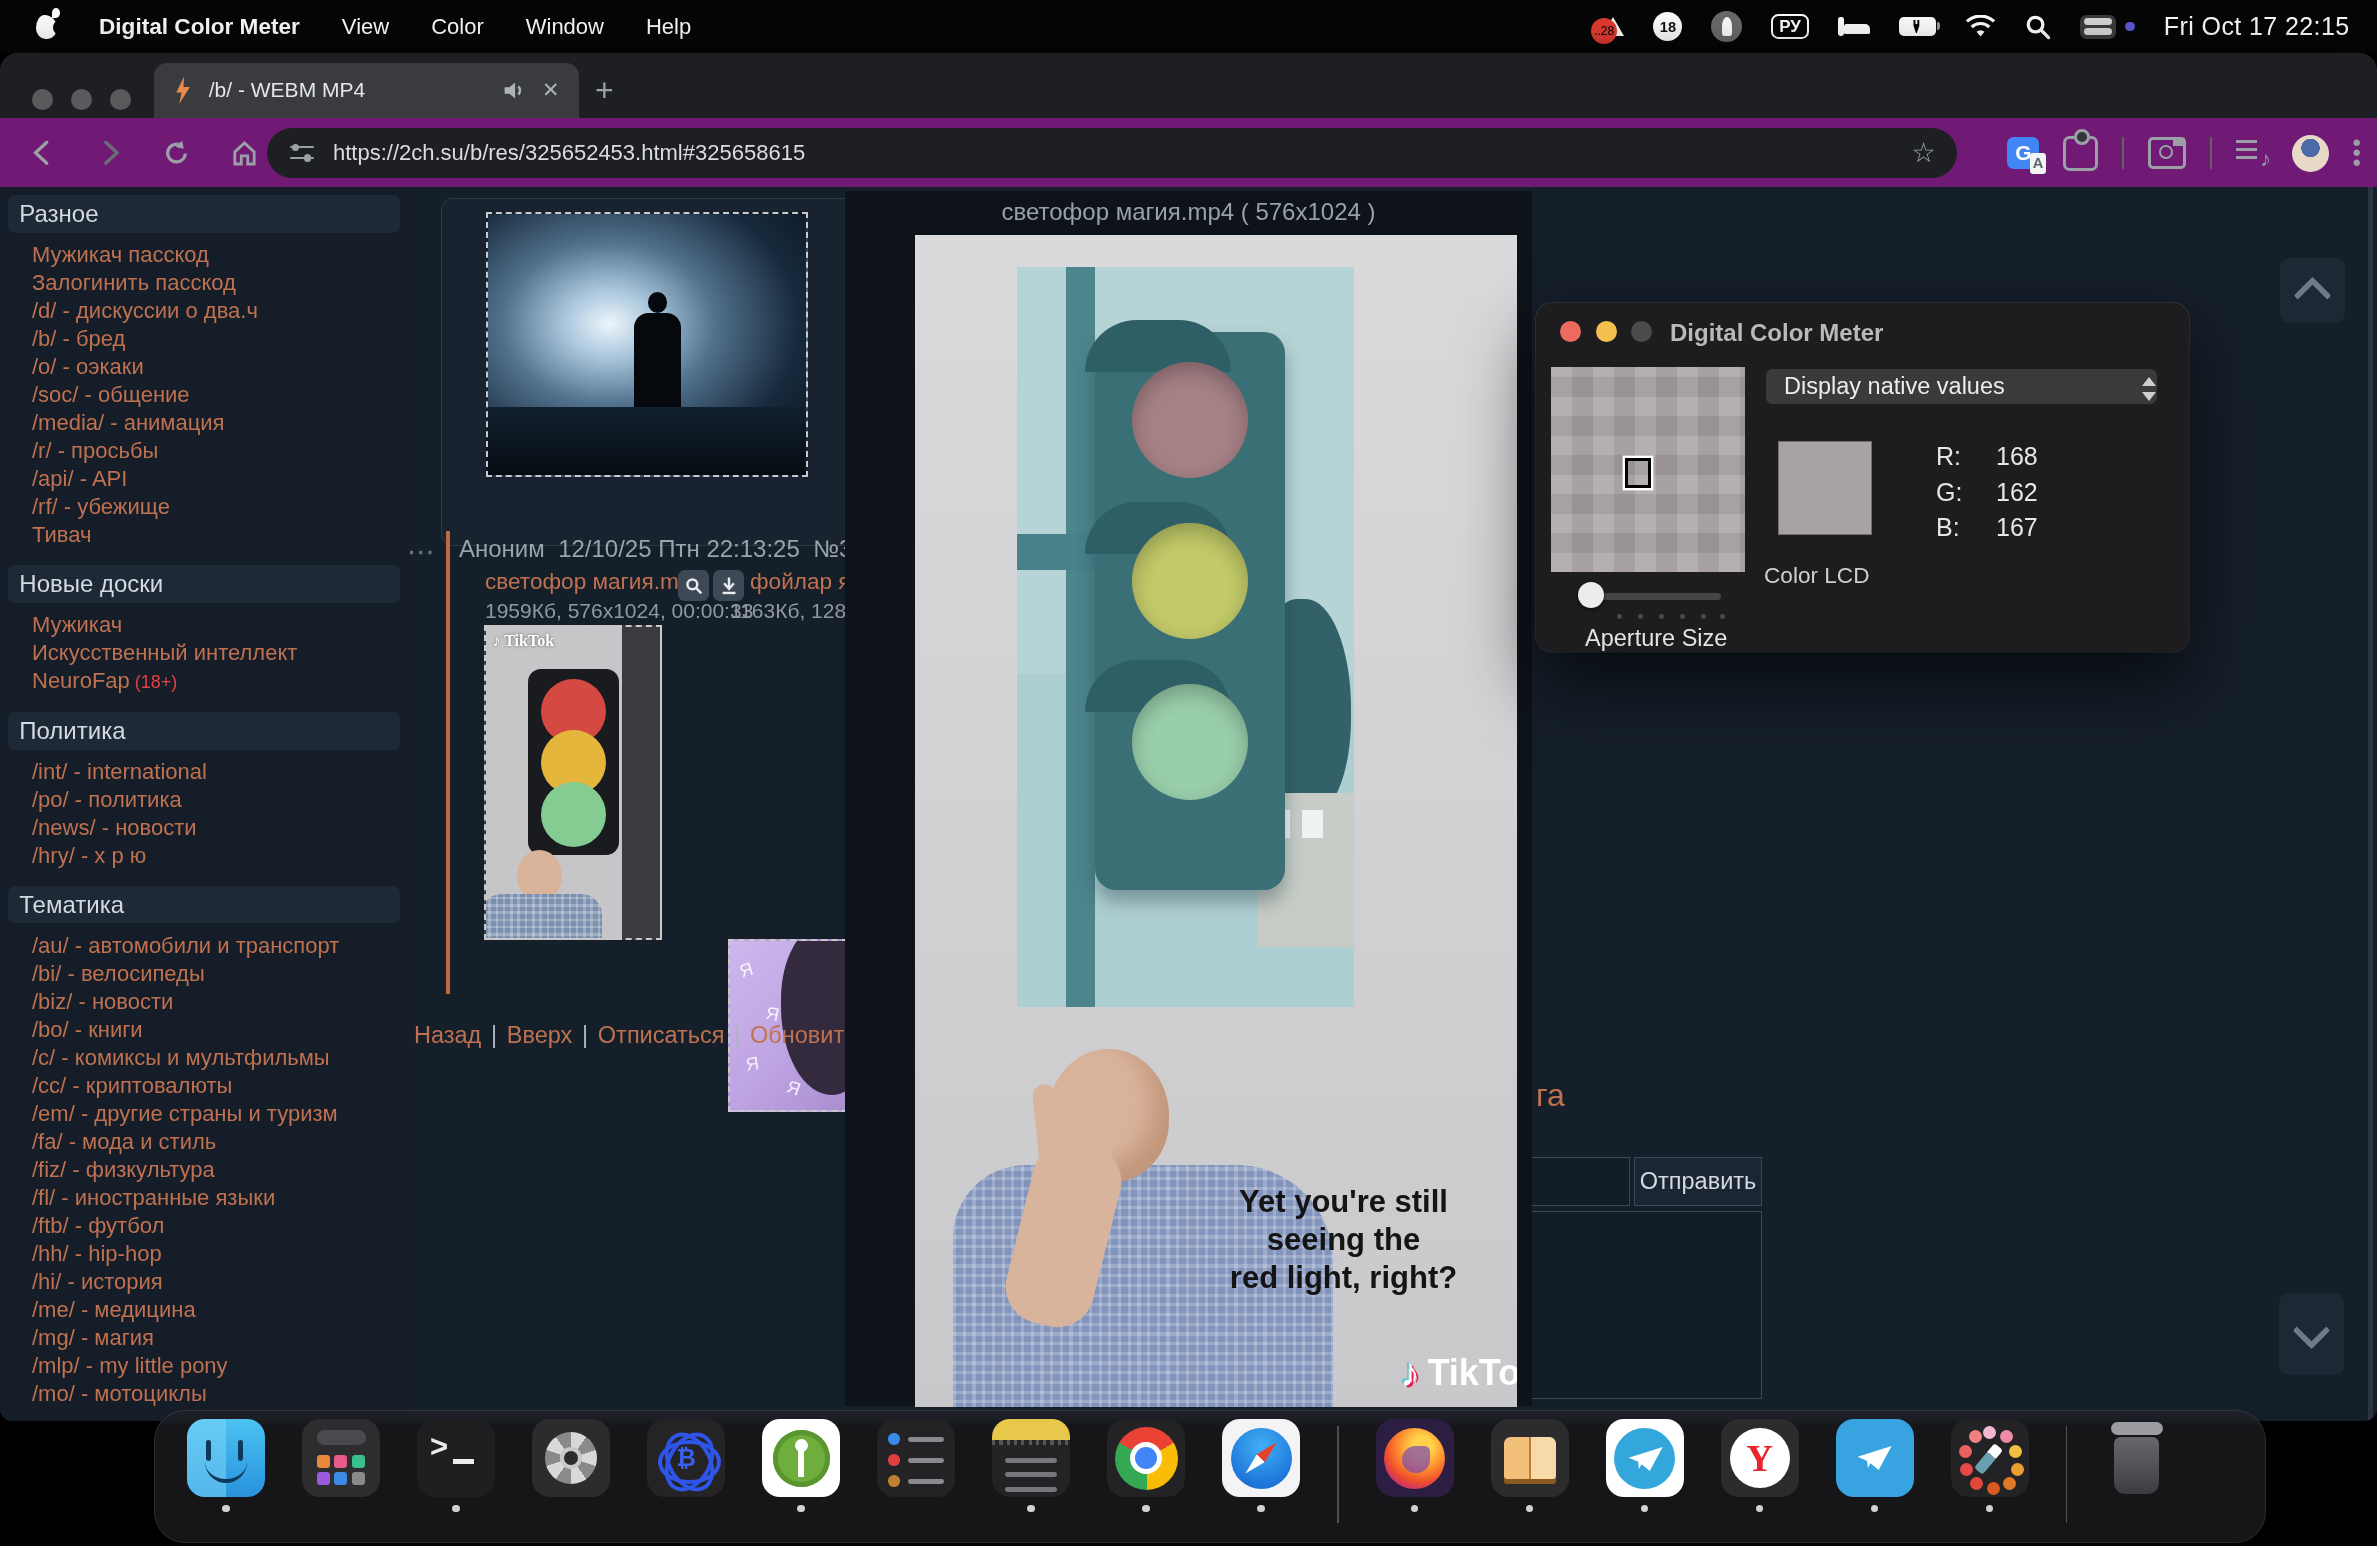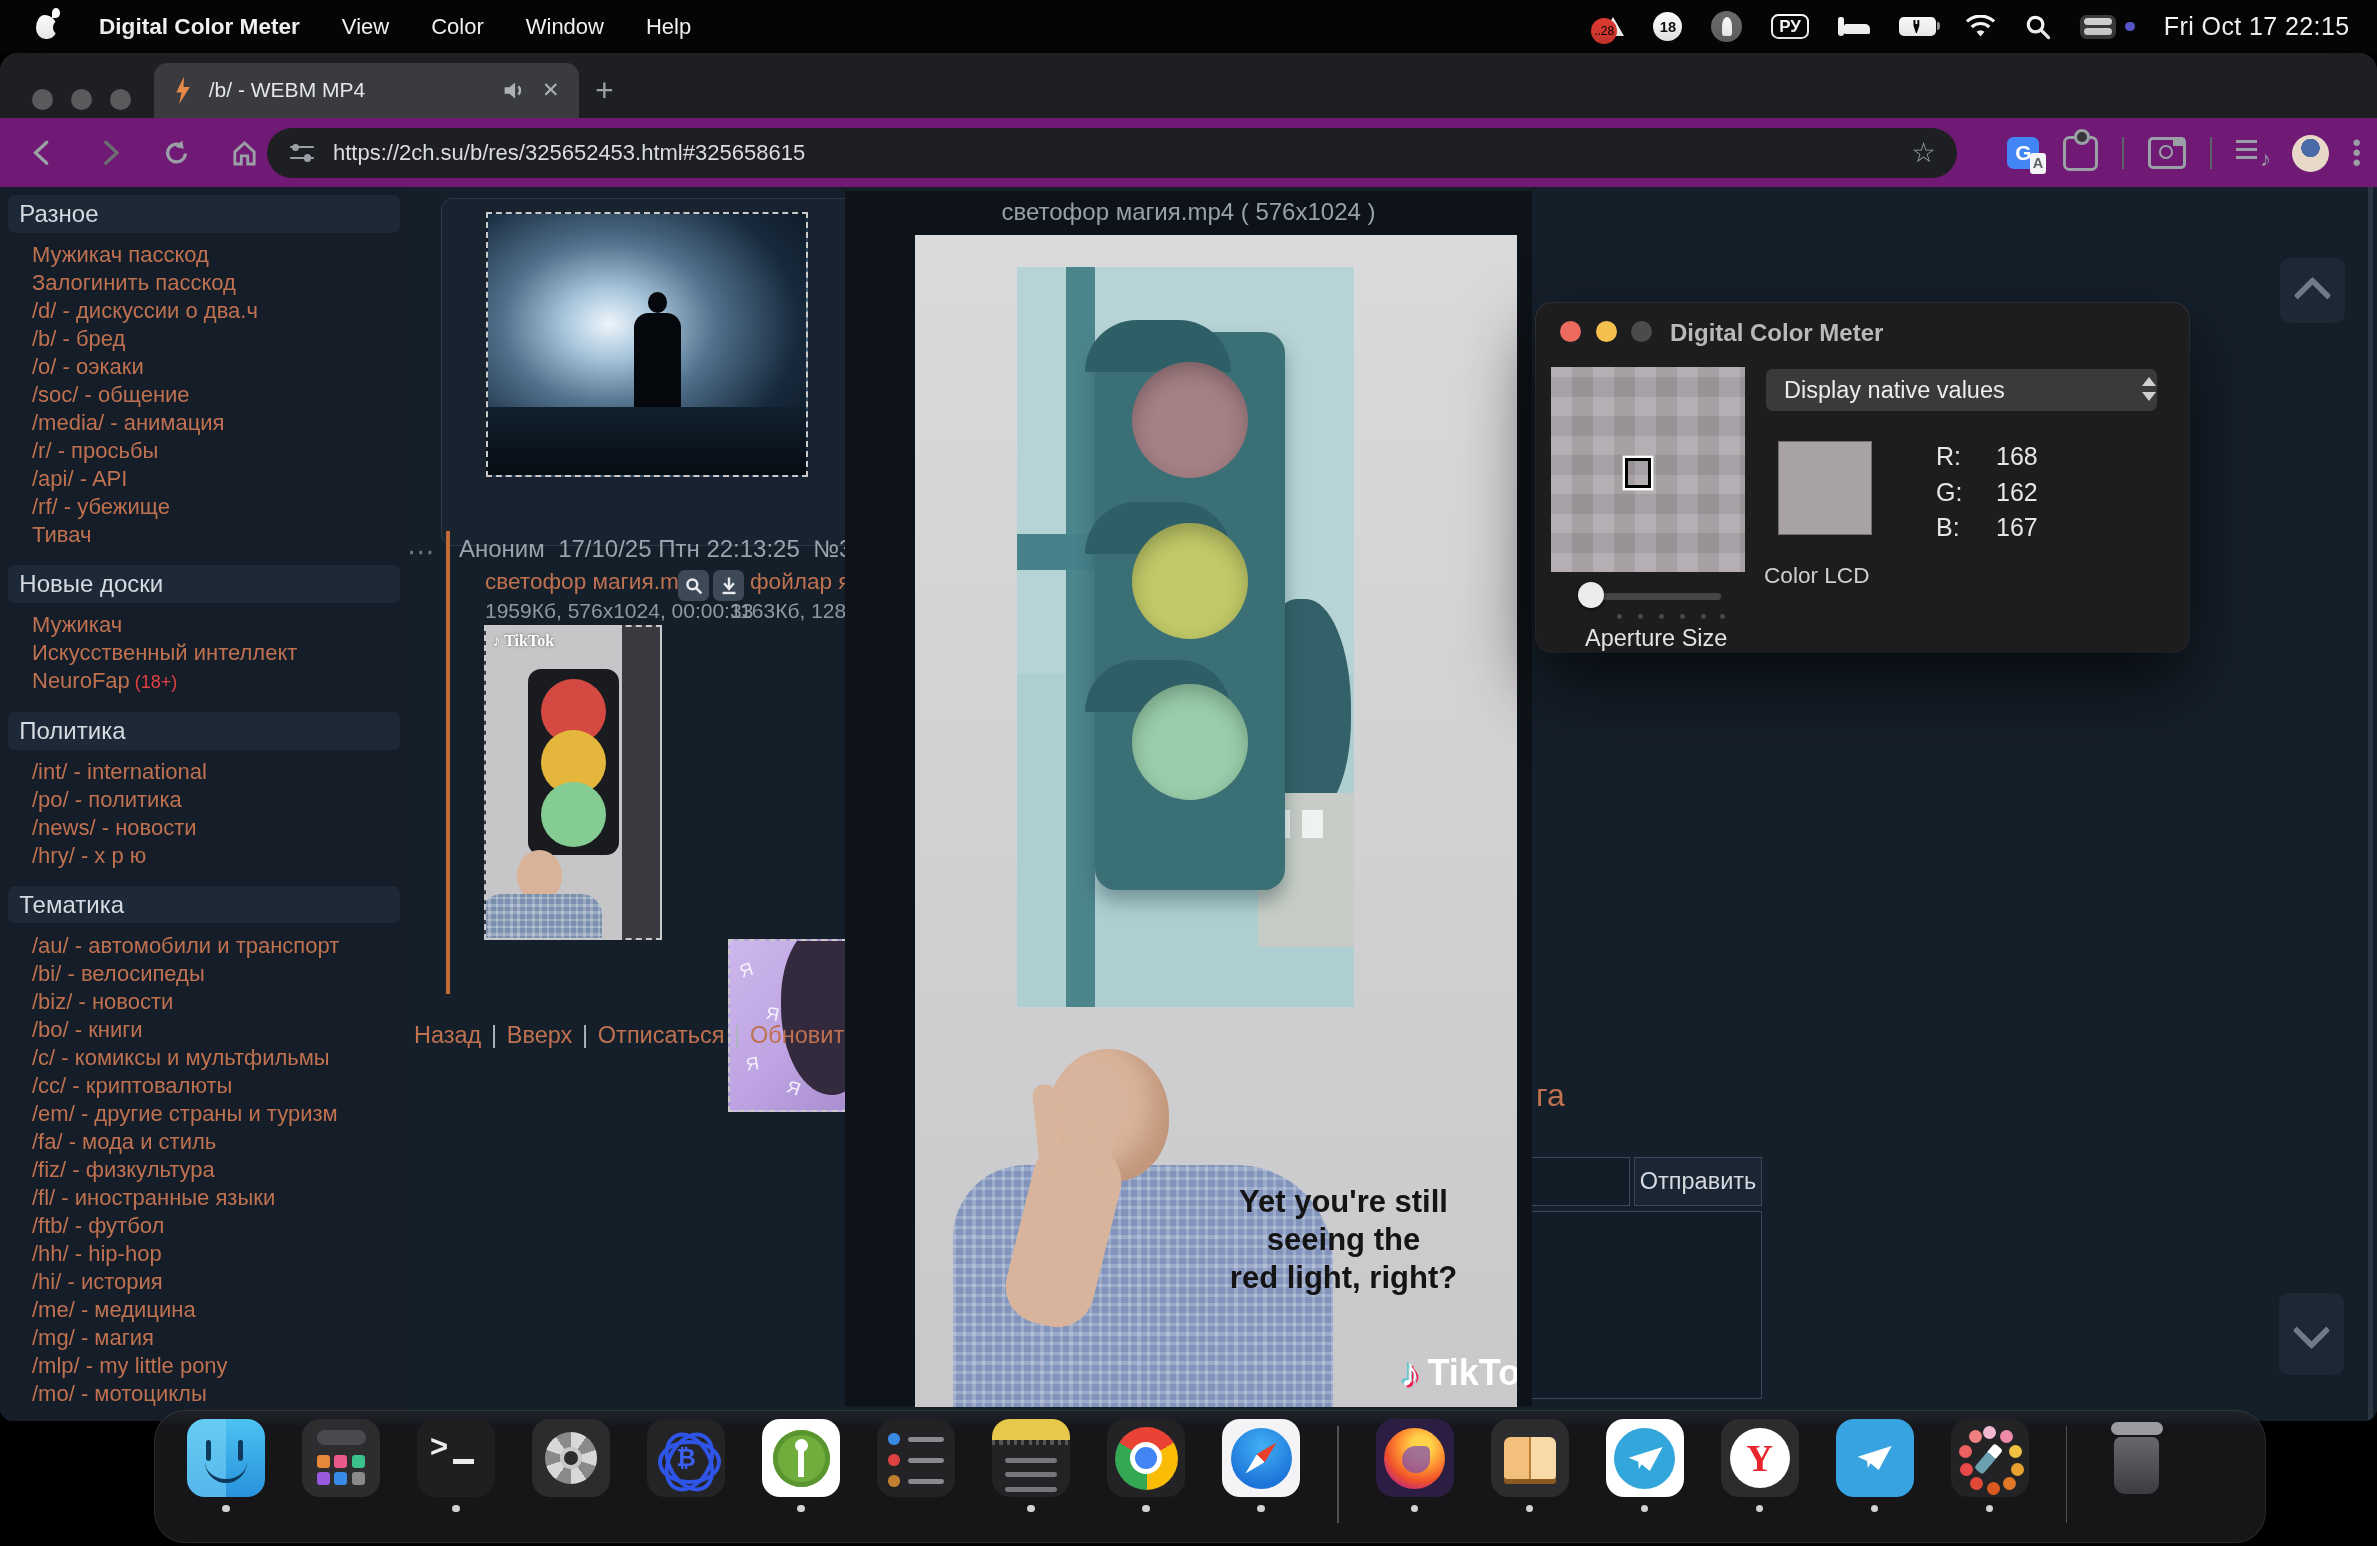--- a/index.html
+++ b/index.html
@@ -135,21 +135,21 @@
   #thandle{position:absolute;left:474px;top:1171px;color:#f2f2f2;font-size:24px;}
   
   #dcm{position:absolute;left:1536px;top:303px;width:653px;height:349px;background:#1d1d1f;border-radius:16px;
        box-shadow:0 32px 73px rgba(0,0,0,.65),0 0 0 0.8px #3a3a3c;color:#e6e6e8;}
   .dcm-dot{position:absolute;top:18px;width:21px;height:21px;border-radius:50%;}
   #dcm-title{position:absolute;left:134px;top:16px;font-size:24px;font-weight:bold;color:#b9b9bb;}
   #dcm-preview{position:absolute;left:15.4px;top:64px;width:194px;height:205px;background:#aaa4a9;
     background-image:repeating-linear-gradient(90deg,rgba(255,255,255,.07) 0 21px,rgba(0,0,0,.05) 21px 42px),
                      repeating-linear-gradient(0deg,rgba(255,255,255,.06) 0 19.4px,rgba(0,0,0,.06) 19.4px 39px);}
   #aperture{position:absolute;left:74px;top:91px;width:19.4px;height:24px;border:3.2px solid #000;box-shadow:0 0 0 2.4px #fff;}
-  #dcm-dd{position:absolute;left:230px;top:66px;width:391px;height:42px;background:#3a3a3c;border-radius:6.5px;
+  #dcm-dd{position:absolute;left:230px;top:66px;width:391px;height:35px;background:#3a3a3c;border-radius:6.5px;
           display:flex;align-items:center;font-size:23.5px;color:#ececee;padding-left:18px;box-sizing:border-box;}
   .dd-ch{position:absolute;right:14.6px;top:8px;width:0;}
   .dd-ch::before{content:"";position:absolute;top:0;border-left:7.3px solid transparent;border-right:7.3px solid transparent;border-bottom:9px solid #cfcfd1;}
   .dd-ch::after{content:"";position:absolute;top:14.6px;border-left:7.3px solid transparent;border-right:7.3px solid transparent;border-top:9px solid #cfcfd1;}
   #swatch{position:absolute;left:242px;top:138px;width:92px;height:92px;background:#a8a2a7;border:0.8px solid #6f6f71;}
   .vrow{position:absolute;left:400px;font-size:25px;display:flex;}
   .vrow .lab{width:39px;}
   .vrow .num{margin-left:21px;}
   #dcm-lcd{position:absolute;left:228px;top:260px;font-size:22.6px;color:#cfcfd1;}
   #sl-track{position:absolute;left:51px;top:290px;width:134px;height:6.5px;background:#454547;border-radius:3.2px;}
@@ -372,21 +372,21 @@
         <div id="noir" class="dashed" style="position:absolute;left:44px;top:13px;width:322px;height:265px;">
           <div class="fig"></div>
           <div class="ground"></div>
         </div>
       </div>
 
       <div class="abs" style="left:407px;top:348px;color:#6b7684;font-size:27.5px;">⋯</div>
       <div class="abs" style="left:446px;top:344px;width:4px;height:463px;background:#c06a3a;"></div>
       <div class="abs" style="left:459px;top:348px;font-size:24px;color:#9aa3ad;white-space:nowrap;">
         <span>Аноним</span>&nbsp;
-        <span>17/10/25 Птн 22:13:25</span>&nbsp;
+        <span>12/10/25 Птн 22:13:25</span>&nbsp;
         <span>№3256</span>
       </div>
       <div class="abs fname" style="left:485px;top:382px;">светофор магия.mp4</div>
       <div class="fbtn" style="left:678px;top:383px;">
         <svg class="svgi" width="18" height="18" viewBox="0 0 22 22">
             <circle cx="9" cy="9" r="6" stroke="#e8eaee" stroke-width="3" fill="none"></circle>
             <line x1="13" y1="13" x2="20" y2="20" stroke="#e8eaee" stroke-width="3"></line>
           </svg>
       </div>
       <div class="fbtn" style="left:713px;top:383px;">

